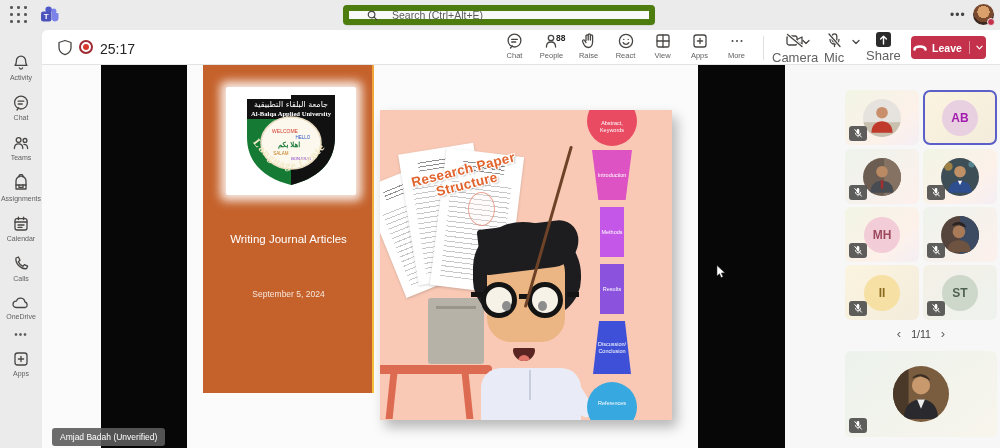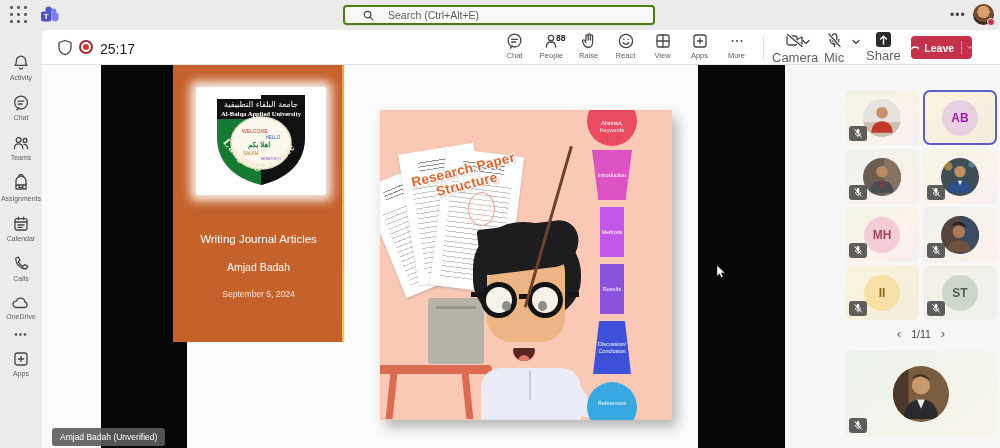--- a/index.html
+++ b/index.html
@@ -7,21 +7,21 @@
   body { font-family:"Liberation Sans","DejaVu Sans",sans-serif; background:#ebebeb; }
   .root { position:relative; width:1000px; height:448px; background:#ebebeb; }
   svg { display:block; }
   .st { stroke:#484644; stroke-width:1.3; fill:none; stroke-linecap:round; stroke-linejoin:round; }
 
   
   .topbar { position:absolute; left:0; top:0; width:1000px; height:30px; background:#ebebeb; }
   .waffle { position:absolute; left:10px; top:6px; width:18px; height:18px; display:grid; grid-template-columns:repeat(3,1fr); gap:3px; }
   .waffle i { width:2.6px; height:2.6px; background:#5b5b5b; border-radius:50%; }
   .teams-logo { position:absolute; left:40px; top:5px; }
-  .searchbox { position:absolute; left:343px; top:5px; width:312px; height:20px; background:#f9f9f9; border:2px solid #4d7c0f; border-radius:4px; display:flex; align-items:center; padding-left:18px; gap:14px; box-shadow:0 0.5px 1px rgba(0,0,0,.08); }
+  .searchbox { position:absolute; left:343px; top:5px; width:312px; height:20px; background:#f9f9f9; border:6px solid #4d7c0f; border-radius:4px; display:flex; align-items:center; padding-left:18px; gap:14px; box-shadow:0 0.5px 1px rgba(0,0,0,.08); }
   .searchbox .ph { font-size:10.5px; color:#5c5c5c; }
   .tb-more { position:absolute; left:950px; top:8px; font-size:12px; color:#444; letter-spacing:1px; }
   .tb-avatar { position:absolute; left:973px; top:4px; width:21px; height:21px; border-radius:50%;
     background:radial-gradient(circle at 50% 38%, #d9a06b 0 36%, #7a4a2e 37% 60%, #3c2a20 61%); }
   .tb-avatar .dot { position:absolute; right:-1px; bottom:-1px; width:8px; height:8px; border-radius:50%; border:1.5px solid #ebebeb; }
 
   
   .rail { position:absolute; left:0; top:30px; width:42px; height:418px; background:#ebebeb; display:flex; flex-direction:column; align-items:center; padding-top:24px; }
   .rail-item { display:flex; flex-direction:column; align-items:center; gap:2px; margin-bottom:13px; cursor:pointer; }
   .rail-item .lbl { font-size:7px; color:#616161; }
@@ -37,32 +37,32 @@
 
   .tbc { position:absolute; left:496px; top:32px; display:flex; }
   .tbtn { width:37px; display:flex; flex-direction:column; align-items:center; gap:1px; cursor:pointer; position:relative; }
   .tbtn .lbl { font-size:7.5px; color:#616161; }
   .badge88 { position:absolute; left:23px; top:1px; font-size:8.5px; font-weight:bold; color:#242424; }
   .tb-div { position:absolute; left:763px; top:36px; width:1px; height:24px; background:#e0e0e0; }
   .dev { position:absolute; top:32px; display:flex; flex-direction:column; align-items:center; gap:1px; cursor:pointer; }
   .dev .lbl { font-size:13px; color:#616161; }
   .chev { position:absolute; top:38px; cursor:pointer; }
   .share-sq { width:15px; height:15px; background:#2b2b2b; border-radius:3px; display:flex; align-items:center; justify-content:center; }
-  .leave { position:absolute; left:911px; top:36px; width:61px; height:23px; border-radius:4px; display:flex; align-items:center; justify-content:center; gap:5px; cursor:pointer; }
+  .leave { position:absolute; left:911px; top:36px; width:75px; height:23px; border-radius:4px; display:flex; align-items:center; justify-content:center; gap:5px; cursor:pointer; }
   .leave .lbl { color:#fff; font-size:10.5px; font-weight:bold; }
   .leave .sep { width:1px; height:13px; background:rgba(255,255,255,.45); margin-left:2px; }
 
   
   .stage { position:absolute; left:42px; top:65px; width:958px; height:383px; background:#fbfbfb; overflow:hidden; }
   .band { position:absolute; top:0; height:383px; background:#070707; }
   .band.l { left:59px; width:86px; }
   .band.r { left:656px; width:87px; }
 
   
-  .oslide { position:absolute; left:131px; top:0; width:171px; height:277px; }
+  .oslide { position:absolute; left:161px; top:0; width:171px; height:328px; }
   .oslide .edge { position:absolute; right:0; top:0; width:2px; height:100%; background:linear-gradient(#f0a43c,#f7c33c); }
   .logo-box { position:absolute; left:23px; top:22px; width:130px; height:108px; background:#fff; border-radius:2px; box-shadow:0 0 10px 6px rgba(255,255,255,.85); display:flex; align-items:center; justify-content:center; }
   .o-title { position:absolute; left:0; top:168px; width:171px; text-align:center; color:#fff; font-size:11.5px; }
   .o-author { position:absolute; left:0; top:196px; width:171px; text-align:center; color:#fff; font-size:10.5px; }
   .o-date { position:absolute; left:0; top:224px; width:171px; text-align:center; color:#f7e7dc; font-size:8.5px; }
 
   
   .pslide { position:absolute; left:338px; top:45px; width:292px; height:310px; box-shadow:5px 7px 12px rgba(0,0,0,.28); overflow:hidden; }
   .paper { position:absolute; background:#fff; box-shadow:0 1px 3px rgba(0,0,0,.18); }
   .paper .lines { position:absolute; left:9px; right:9px; top:30px; bottom:10px;
@@ -370,21 +370,20 @@
             <text x="48" y="62" font-size="4.5" fill="#c47a18">SALAM</text>
             <text x="68" y="67" font-size="4" fill="#7a2ac4">BONJOUR</text>
           </g>
           <path id="lcArc" d="M22 52 Q58 100 94 52" fill="none"></path>
           <text font-size="11" font-weight="bold" fill="#f3e9c6" letter-spacing="1" font-family="Liberation Serif, serif">
             <textPath href="#lcArc" startOffset="50%" text-anchor="middle">Language Center</textPath>
           </text>
         </svg>
       </div>
       <div class="o-title">Writing Journal Articles</div>
-      <div class="o-author">Amjad Badah</div>
       <div class="o-date">September 5, 2024</div>
     </div>
 
     <div class="pslide" style="background: rgb(249, 201, 181);">
       <div class="monitor">
           <i></i>
         </div>
       <div class="desk"></div>
       <div class="desk-leg" style="left:8px; transform:skewX(-6deg);"></div>
       <div class="desk-leg" style="left:84px; transform:skewX(6deg);"></div>

